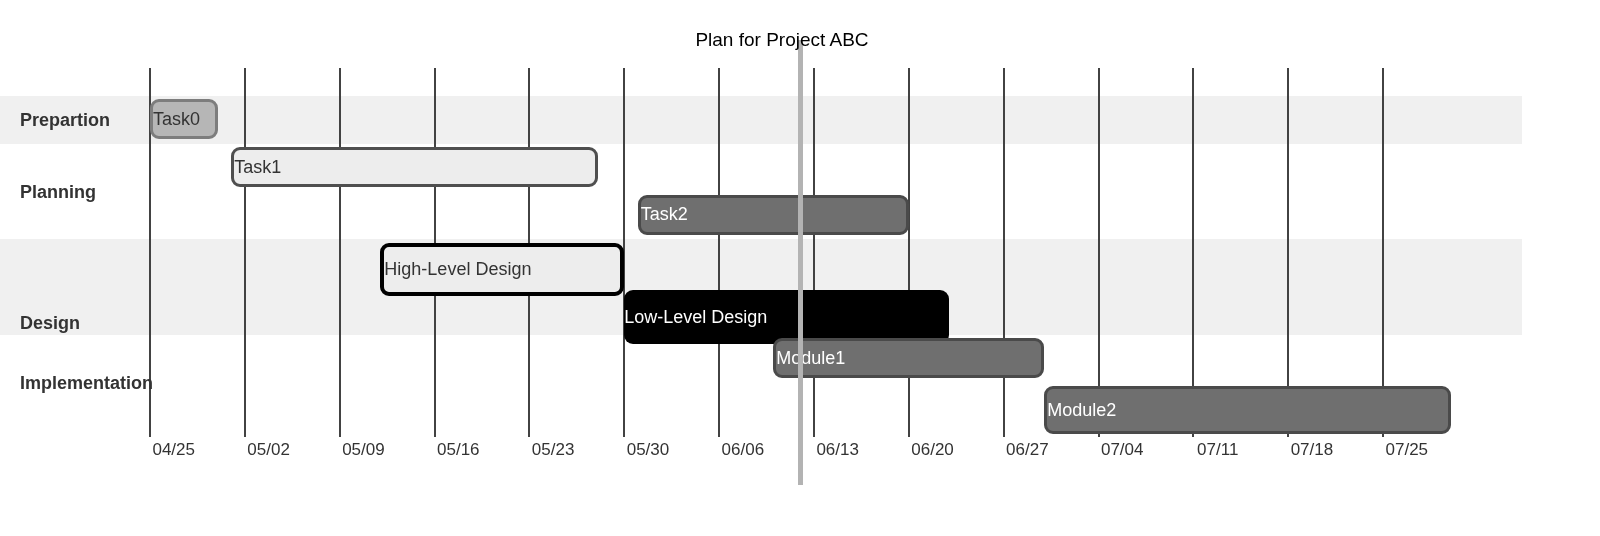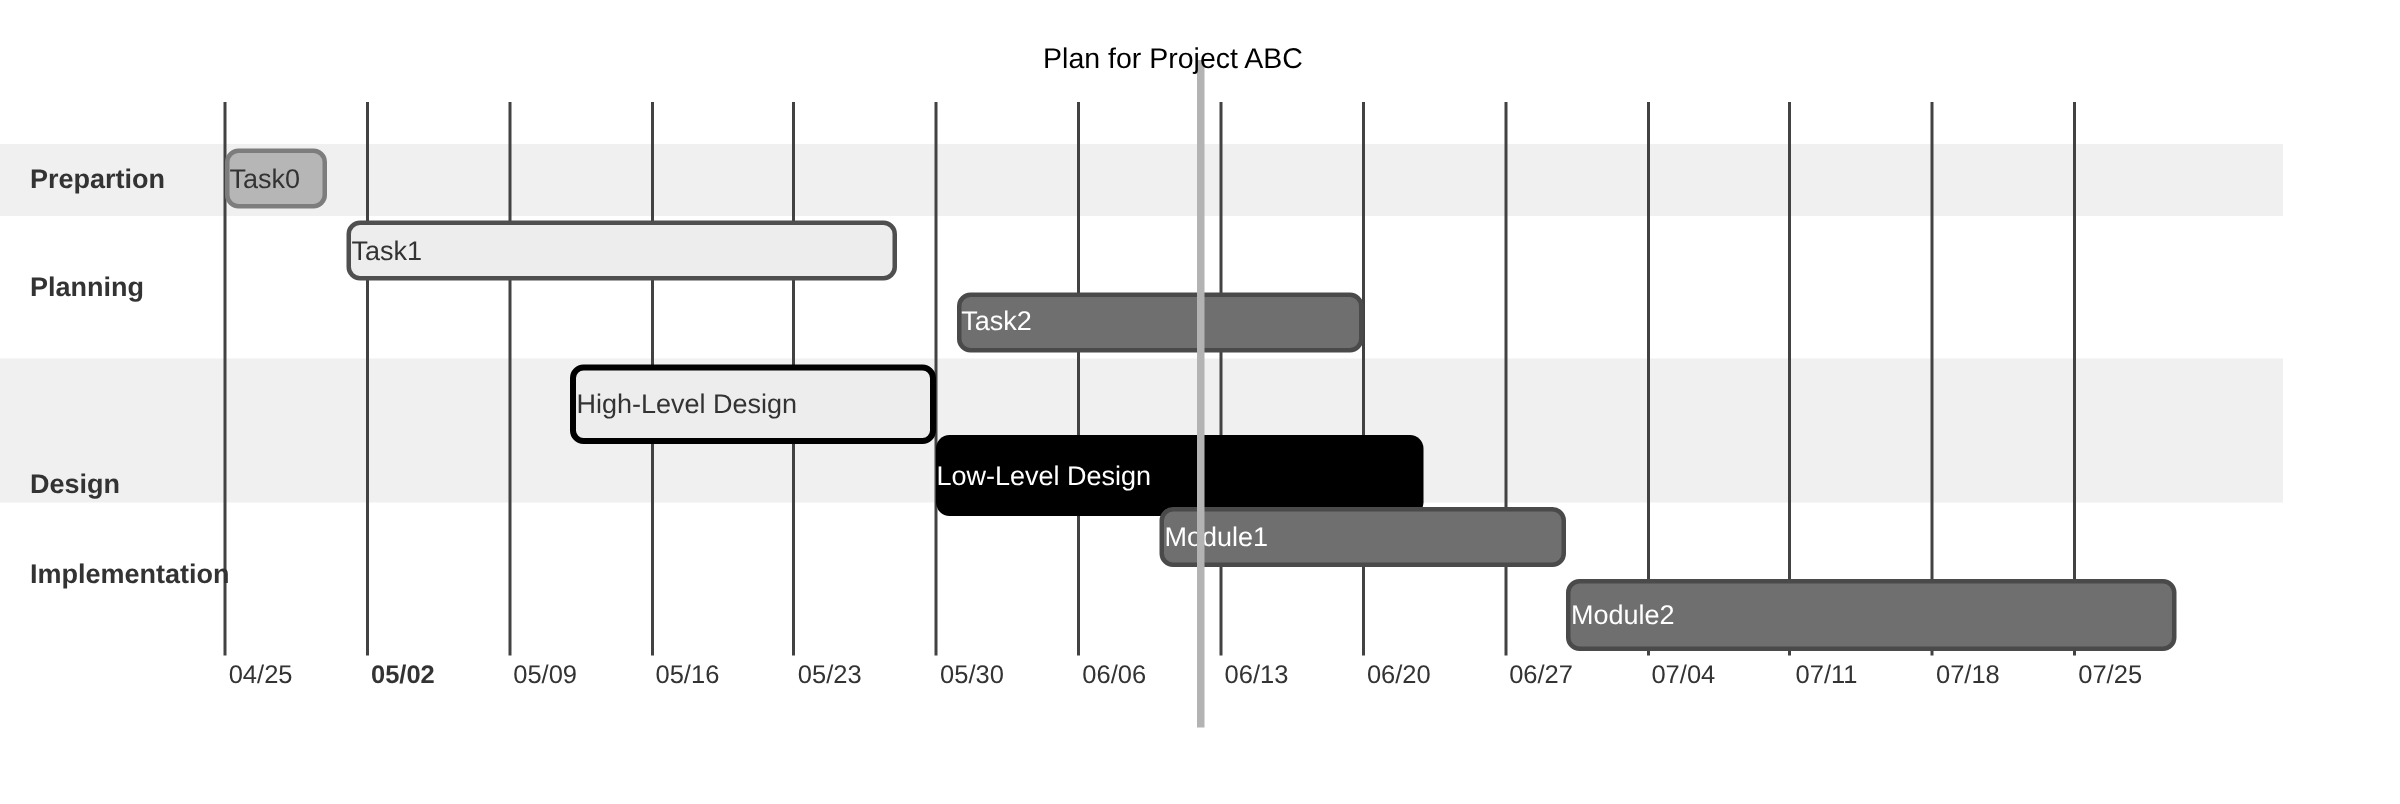--- a/index.html
+++ b/index.html
@@ -28,21 +28,21 @@
       <div class="section-label" style="top: 119.9px; color: rgb(51, 51, 51);">Prepartion</div>
       <div class="band" style="top: 143.8px; height: 95.6px; background: transparent;"></div>
       <div class="section-label" style="top: 191.6px; color: rgb(51, 51, 51);">Planning</div>
       <div class="band" style="top: 239.4px; height: 95.6px; background: rgb(240, 240, 240);"></div>
       <div class="section-label" style="top: 295px; color: rgb(51, 51, 51); margin-top: 28px;">Design</div>
       <div class="band" style="top: 335px; height: 95.6px; background: transparent;"></div>
       <div class="section-label" style="top: 382.8px; color: rgb(51, 51, 51);">Implementation</div>
       <div class="gridline" style="left: 149px; background: rgb(66, 66, 66);"></div>
       <div class="ticklabel" style="left: 105px; color: rgb(51, 51, 51);">04/25</div>
       <div class="gridline" style="left: 243.85px; background: rgb(66, 66, 66);"></div>
-      <div class="ticklabel" style="left: 199.85px; color: rgb(51, 51, 51); font-weight: bold;">05/02</div>
+      <div class="ticklabel" style="left: 199.85px; color: rgb(51, 51, 51);">05/02</div>
       <div class="gridline" style="left: 338.7px; background: rgb(66, 66, 66);"></div>
       <div class="ticklabel" style="left: 294.7px; color: rgb(51, 51, 51);">05/09</div>
       <div class="gridline" style="left: 433.55px; background: rgb(66, 66, 66);"></div>
       <div class="ticklabel" style="left: 389.55px; color: rgb(51, 51, 51);">05/16</div>
       <div class="gridline" style="left: 528.4px; background: rgb(66, 66, 66);"></div>
       <div class="ticklabel" style="left: 484.4px; color: rgb(51, 51, 51);">05/23</div>
       <div class="gridline" style="left: 623.25px; background: rgb(66, 66, 66);"></div>
       <div class="ticklabel" style="left: 579.25px; color: rgb(51, 51, 51);">05/30</div>
       <div class="gridline" style="left: 718.1px; background: rgb(66, 66, 66);"></div>
       <div class="ticklabel" style="left: 674.1px; color: rgb(51, 51, 51);">06/06</div>

